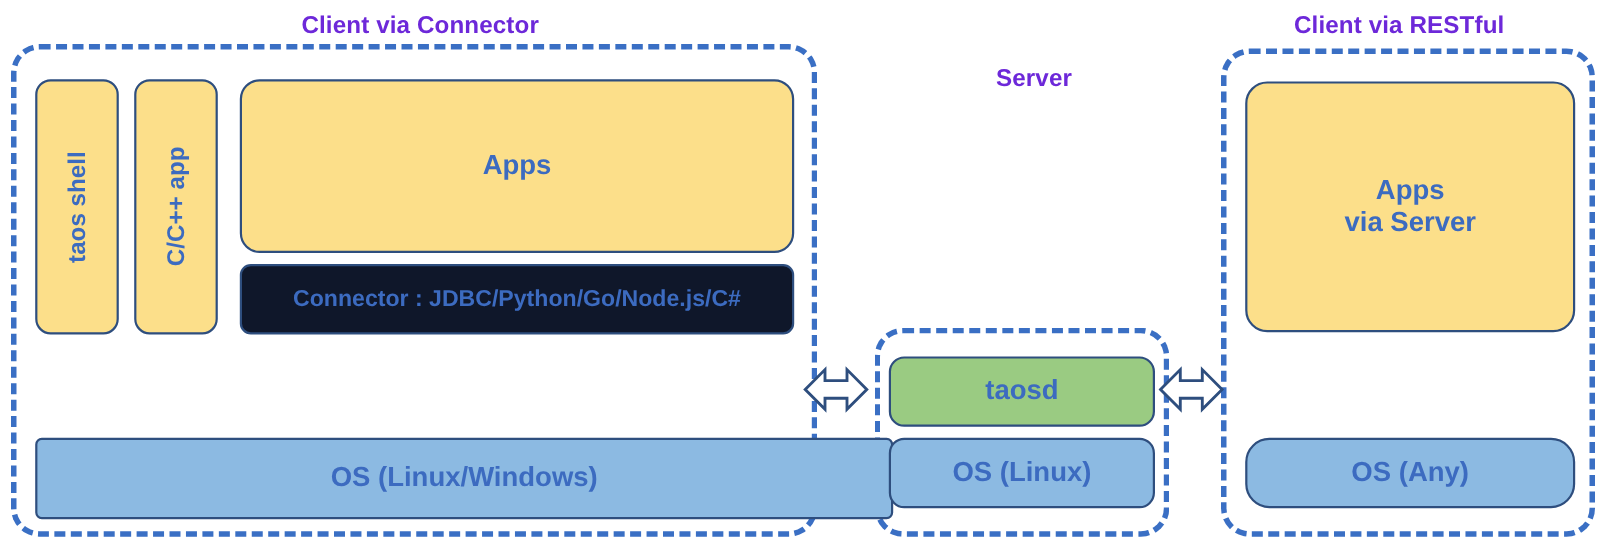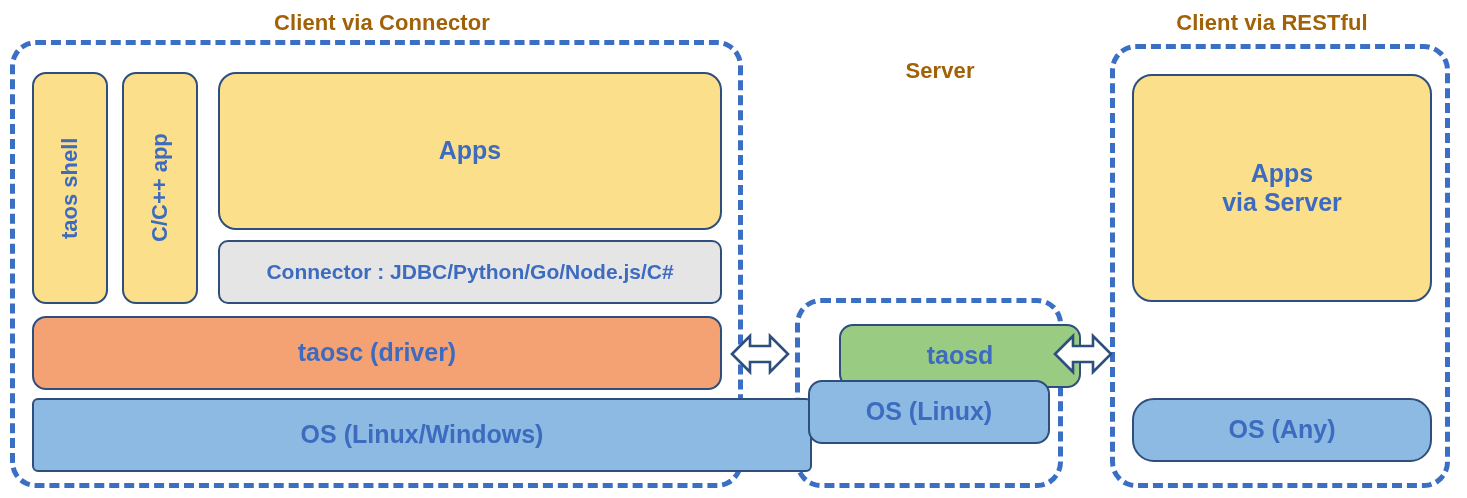--- a/index.html
+++ b/index.html
@@ -15,21 +15,21 @@
     position: relative;
     width: 1467px;
     height: 498px;
     background: #ffffff;
     overflow: hidden;
   }
 
   
   .section-heading {
     position: absolute;
-    color: #a16207;
+    color: #6d28d9;
     font-weight: bold;
     font-size: 22px;
     letter-spacing: 0.1px;
     white-space: nowrap;
     text-align: center;
     line-height: 26px;
   }
   #heading-connector { left: 242px; top: 10px; width: 280px; }
   #heading-server    { left: 830px; top: 10px; width: 220px; margin-top: 48px; }
   #heading-restful   { left: 1122px; top: 10px; width: 300px; }
@@ -59,36 +59,36 @@
     justify-content: center;
     text-align: center;
     line-height: 1.18;
   }
   .block.rot {
     
     writing-mode: vertical-rl;
     transform: rotate(180deg);
   }
   .block.yellow { background: #FCDF8A; }
-  .block.gray   { background: #e5e5e5; border-radius: 10px; }
+  .block.gray   { background: #0f172a; border-radius: 10px; }
   .block.orange { background: #F4A173; }
   .block.blue   { background: #8CBAE2; }
   .block.green  { background: #9ACB82; }
 
   
   #blk-taos-shell   { left: 32px;  top: 72px;  width: 76px;  height: 232px; font-size: 22px; border-radius: 14px; }
   #blk-cpp-app      { left: 122px; top: 72px;  width: 76px;  height: 232px; font-size: 22px; border-radius: 14px; }
   #blk-apps-left    { left: 218px; top: 72px;  width: 504px; height: 158px; font-size: 25px; border-radius: 18px; }
   #blk-connector    { left: 218px; top: 240px; width: 504px; height: 64px;  font-size: 21px; }
   #blk-taosc        { left: 32px;  top: 316px; width: 690px; height: 74px;  font-size: 25px; border-radius: 14px; }
   #blk-os-linwin    { left: 32px;  top: 398px; width: 780px; height: 74px;  font-size: 25px; border-radius: 6px; }
 
   
-  #blk-taosd        { left: 808px; top: 324px; width: 242px; height: 64px; font-size: 25px; border-radius: 14px; margin-left: 31px; }
-  #blk-os-linux     { left: 808px; top: 380px; width: 242px; height: 64px; font-size: 25px; border-radius: 14px; text-align: right; }
+  #blk-taosd        { left: 808px; top: 324px; width: 242px; height: 64px; font-size: 25px; border-radius: 14px; }
+  #blk-os-linux     { left: 808px; top: 398px; width: 242px; height: 64px; font-size: 25px; border-radius: 14px; text-align: right; }
 
   
   #blk-apps-rest    { left: 1132px; top: 74px;  width: 300px; height: 228px; font-size: 25px; border-radius: 20px; }
   #blk-http-client  { left: 1132px; top: 326px; width: 300px; height: 62px;  font-size: 25px; border-radius: 14px; }
   #blk-os-any       { left: 1132px; top: 398px; width: 300px; height: 64px;  font-size: 25px; border-radius: 22px; }
 
   
   .arrow {
     position: absolute;
     width: 60px;
@@ -112,21 +112,20 @@
   <div class="dashed-group" id="group-restful"></div>
 
   <div class="block yellow rot" id="blk-taos-shell">taos shell</div>
 
   <div class="block yellow rot" id="blk-cpp-app">C/C++ app</div>
 
   <div class="block yellow" id="blk-apps-left">Apps</div>
 
   <div class="block gray" id="blk-connector">Connector : JDBC/Python/Go/Node.js/C#</div>
 
-  <div class="block orange" id="blk-taosc">taosc (driver)</div>
 
   <div class="block blue" id="blk-os-linwin">OS (Linux/Windows)</div>
 
   <div class="block green" id="blk-taosd">taosd</div>
 
   <div class="block blue" id="blk-os-linux">OS (Linux)</div>
 
   <div class="block yellow" id="blk-apps-rest">
     <span>
       <span>Apps</span><br>

